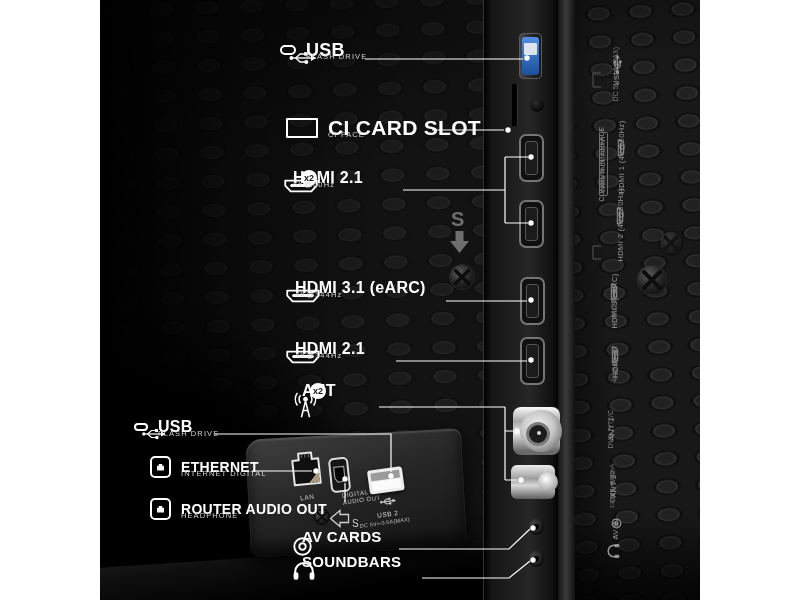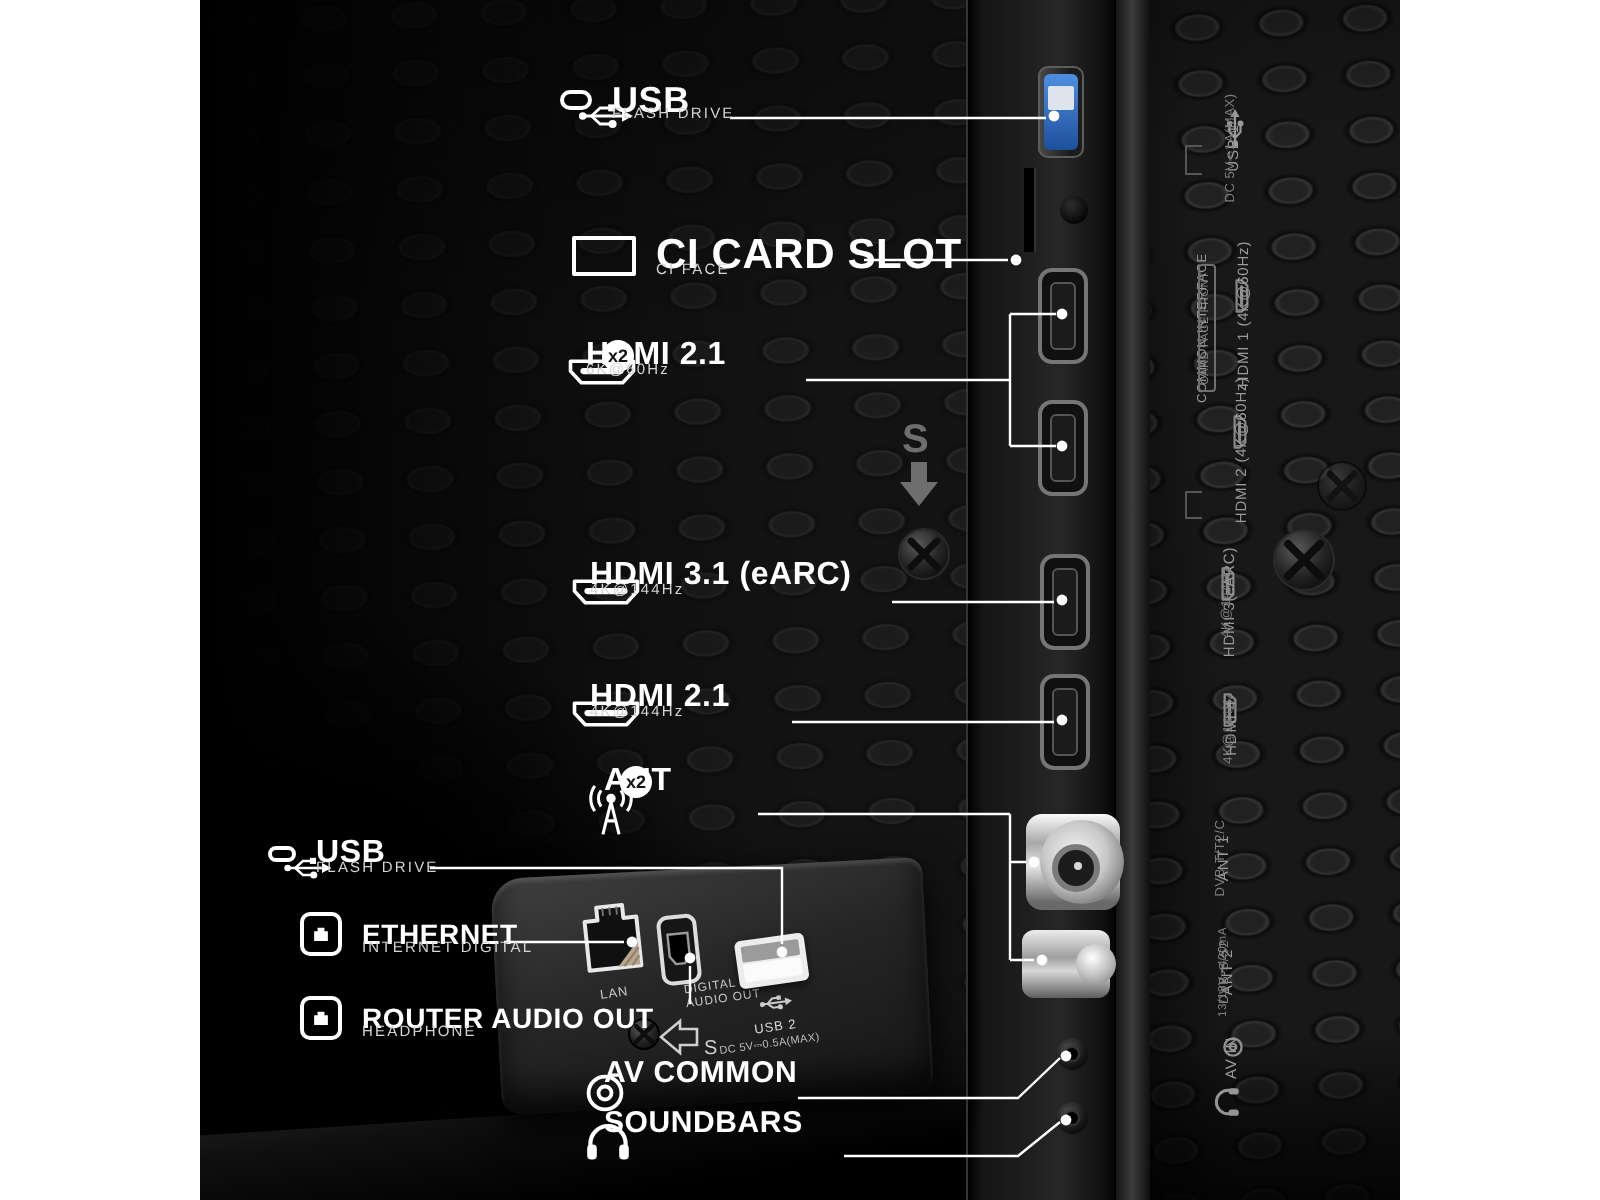--- a/index.html
+++ b/index.html
@@ -425,21 +425,21 @@
 
     <div class="co co-av">
       <span class="ico">
         <svg width="21" height="21" viewBox="0 0 22 22">
           <circle cx="11" cy="11" r="8.6" fill="none" stroke="#fff" stroke-width="2"></circle>
           <circle cx="11" cy="11" r="3.4" fill="none" stroke="#fff" stroke-width="2"></circle>
         </svg>
       </span>
       <div class="co-text">
         <div class="co-title-row">
-            <span class="co-title">AV COMMON</span>
+            <span class="co-title">AV CARDS</span>
           </div>
       </div>
     </div>
 
     <div class="co co-hp">
       <span class="ico">
         <svg width="24" height="20" viewBox="0 0 30 24">
           <path d="M4 19 V13 A11 11 0 0 1 26 13 V19" stroke="#fff" stroke-width="2.6" fill="none"></path>
           <rect x="2" y="13.5" width="6" height="9.5" rx="2.5" fill="#fff"></rect>
           <rect x="22" y="13.5" width="6" height="9.5" rx="2.5" fill="#fff"></rect>

